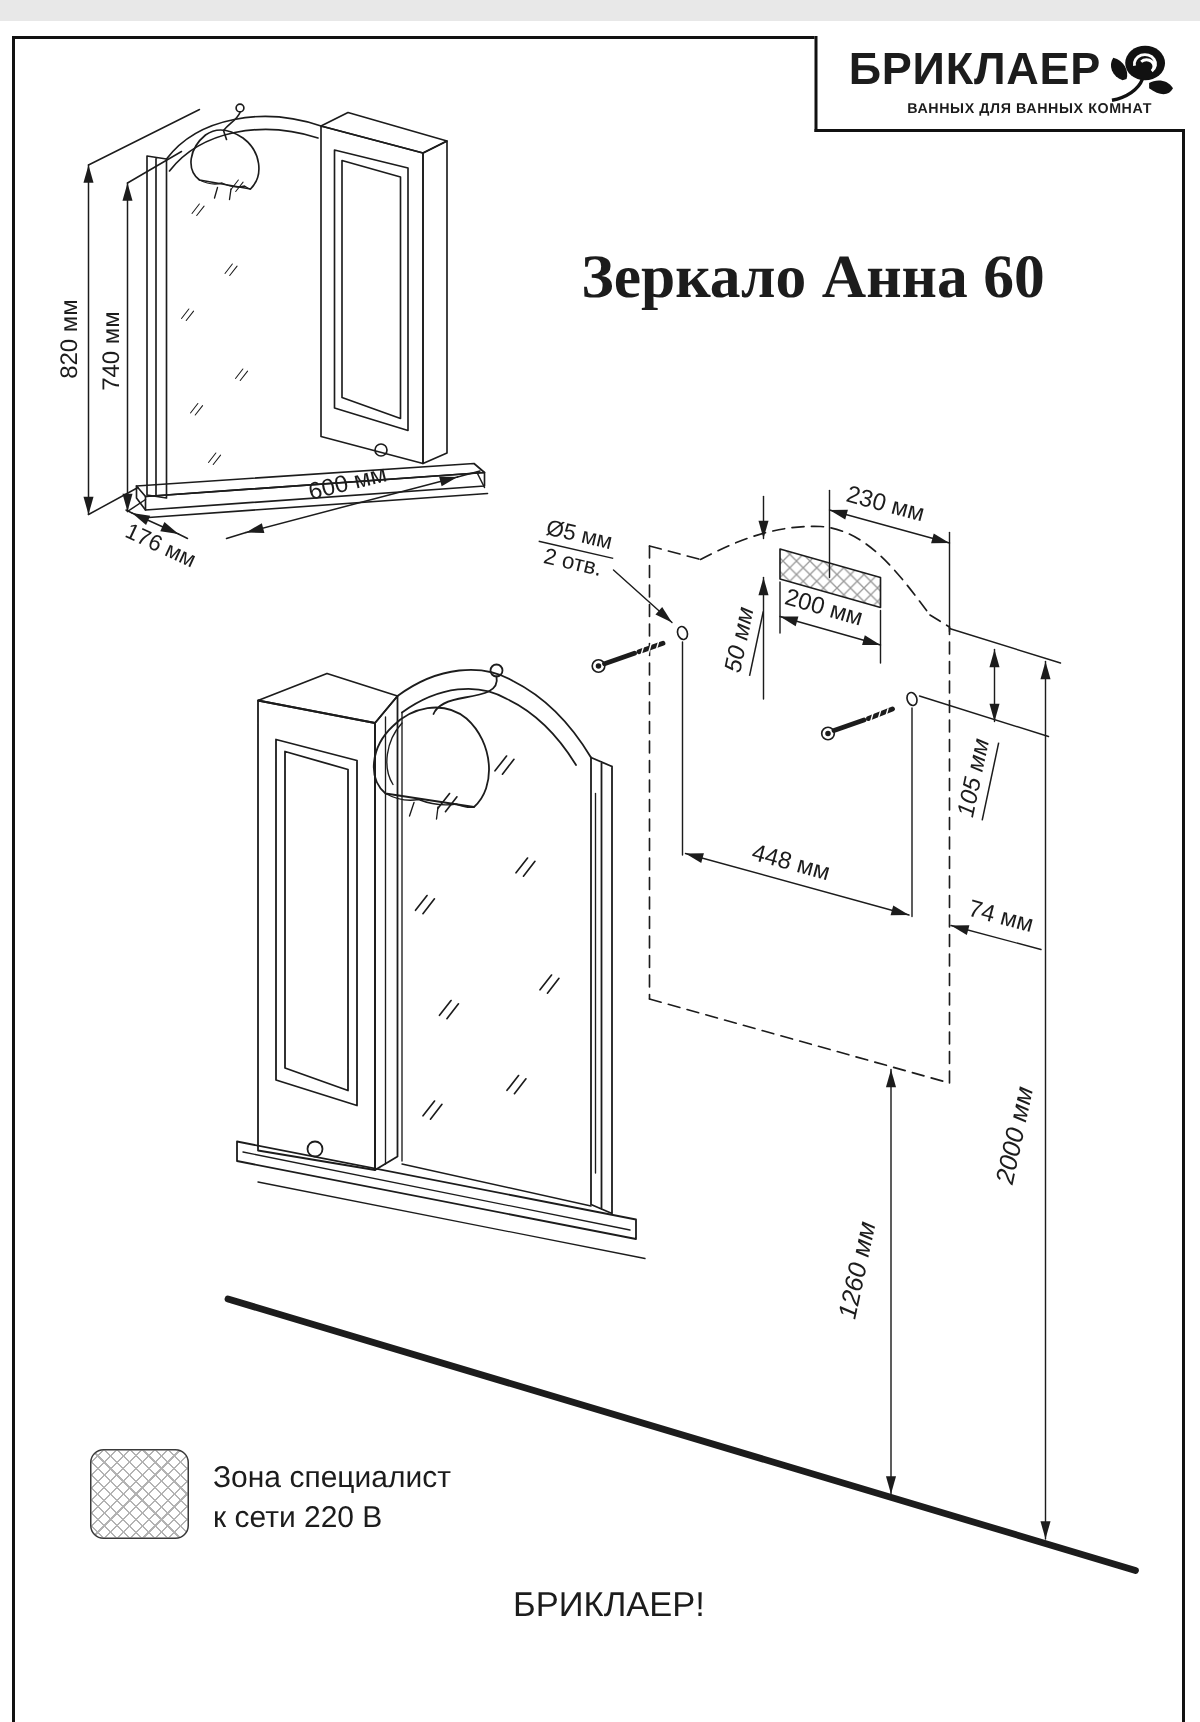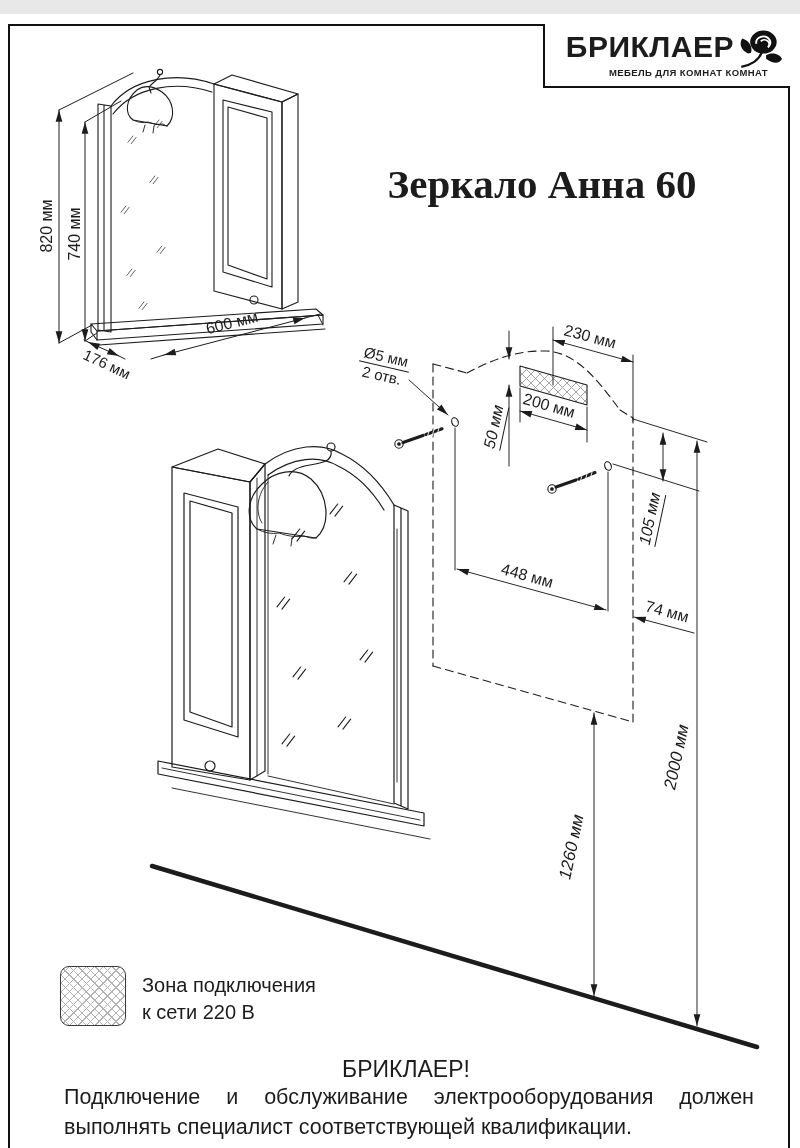--- a/index.html
+++ b/index.html
@@ -49,21 +49,21 @@
     <div class="logo-row">
       <span class="brand">БРИКЛАЕР</span>
       <svg class="rose" viewBox="0 0 52 52">
         <ellipse cx="31" cy="17" rx="15" ry="13" fill="#111"></ellipse>
         <path d="M31,17 m-8,2 a8,7 0 1,1 13,4 a5,4.4 0 1,0 -8,-7" stroke="#fff" stroke-width="2.2" fill="none"></path>
         <path d="M14,30 C6,27 3,19 7,13 C15,15 19,23 17,29 Z" fill="#111"></path>
         <path d="M34,36 C42,42 49,42 52,36 C48,29 39,29 34,32 Z" fill="#111"></path>
         <path d="M29,29 C26,37 17,43 6,45" stroke="#111" stroke-width="2.6" fill="none"></path>
       </svg>
     </div>
-    <div class="tagline">МЕБЕЛЬ ДЛЯ КОМНАТ КОМНАТ</div>
+    <div class="tagline">ВАННЫХ ДЛЯ ВАННЫХ КОМНАТ</div>
   </div>
 
   <div class="title">Зеркало Анна 60</div>
 
   <svg class="art" width="800" height="1148" viewBox="0 0 800 1148" stroke="#1c1c1c" fill="none" stroke-linecap="round" stroke-linejoin="round">
     <defs>
       <marker id="ar" viewBox="0 0 12 8" refX="11.5" refY="4" markerWidth="13" markerHeight="9" orient="auto-start-reverse" markerUnits="userSpaceOnUse">
         <path d="M0.6,0.9 L11.5,4 L0.6,7.1 Z" fill="#1c1c1c" stroke="none"></path>
       </marker>
       <pattern id="xh" width="9" height="9" patternUnits="userSpaceOnUse">
@@ -212,22 +212,18 @@
   <span class="dim" style="left:549px;top:392px;--r:16deg">200 мм</span>
   <span class="dim it ul" style="left:495px;top:413px;--r:-78deg">50 мм</span>
   <span class="dim it ul" style="left:651px;top:505px;--r:-78deg">105 мм</span>
   <span class="dim" style="left:527px;top:562px;--r:15.5deg">448 мм</span>
   <span class="dim" style="left:667px;top:598px;--r:15deg">74 мм</span>
   <span class="dim it s17" style="left:572px;top:833px;--r:-78deg">1260 мм</span>
   <span class="dim it s17" style="left:677px;top:743px;--r:-78deg">2000 мм</span>
 
   <div class="swatch"></div>
   <div class="legend-text">
-    <div>Зона подключения</div>
+    <div>Зона специалист</div>
     <div>к сети 220 В</div>
   </div>
 
   <div class="warn-title">БРИКЛАЕР!</div>
-  <div class="warn-par">
-    <div class="j">Подключение  и  обслуживание  электрооборудования  должен</div>
-    <div>выполнять специалист соответствующей квалификации.</div>
-  </div>
 </div>
 
 </body></html>

